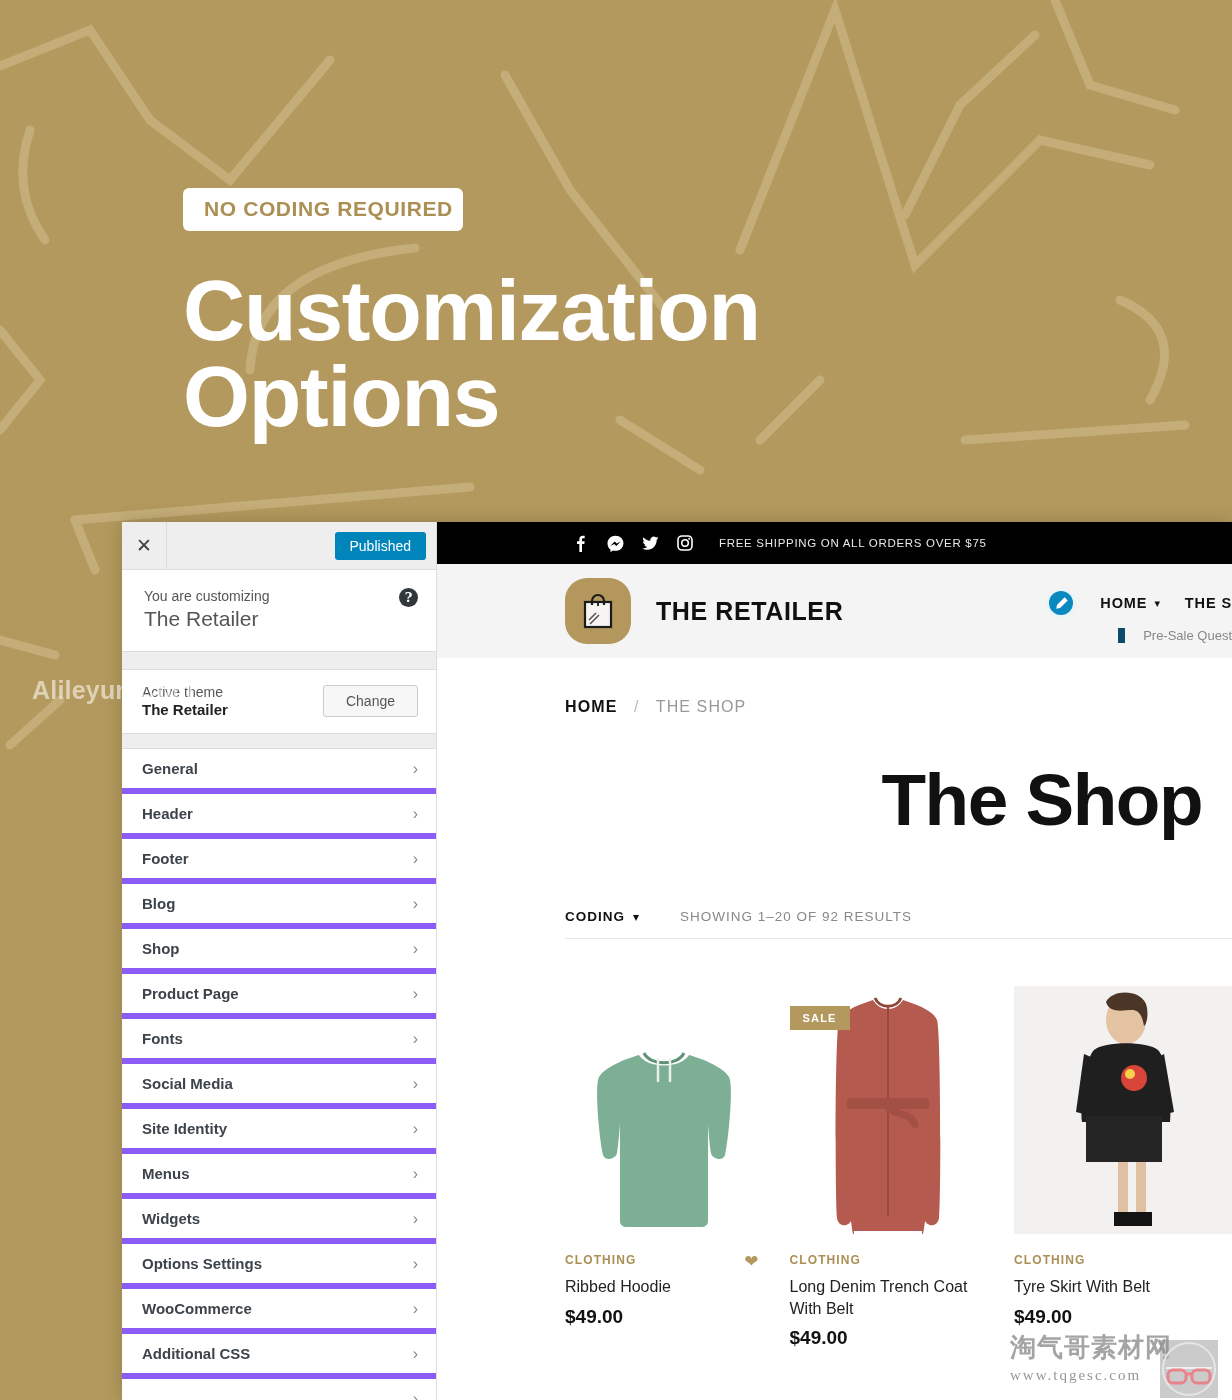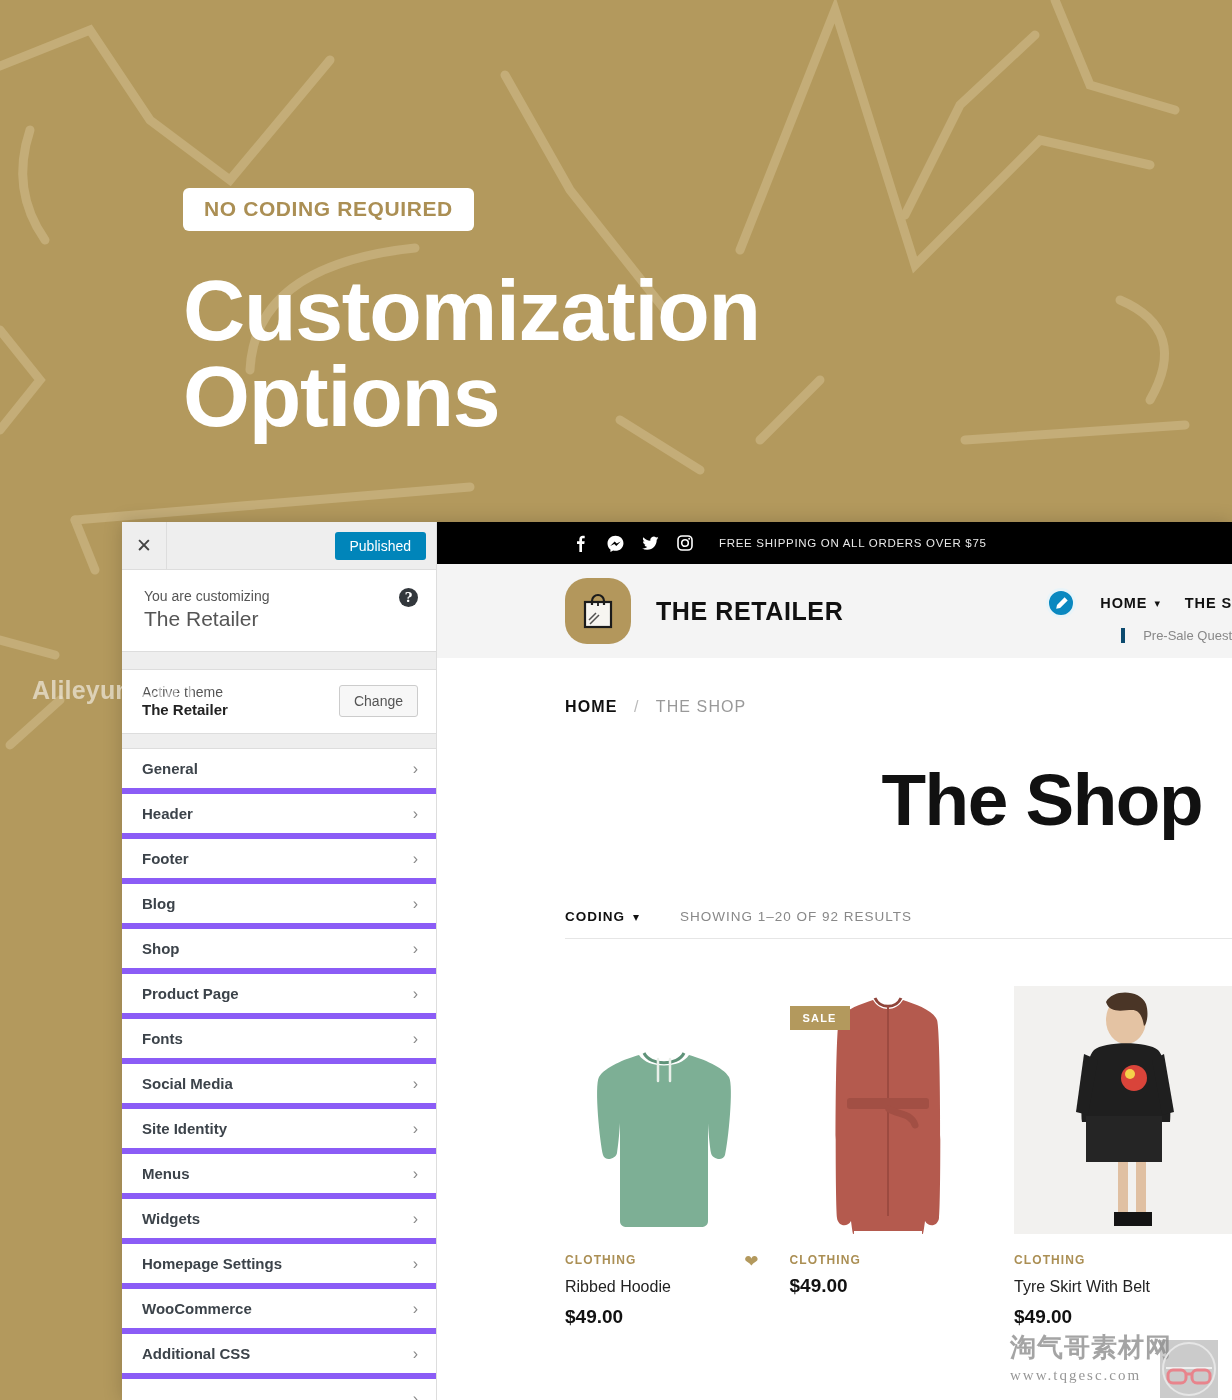--- a/index.html
+++ b/index.html
@@ -12,21 +12,21 @@
 
   
   #hero-bg { position:absolute; inset:0; background:#b3995d; overflow:hidden; }
   #hero-bg svg { position:absolute; top:0; left:0; width:1232px; height:760px; }
 
   
   #hero-content { position:absolute; left:183px; top:188px; width:900px; z-index:5; }
   #hero-badge {
     display:inline-block; background:#ffffff; color:#ab8f54;
     font-size:21px; font-weight:bold; letter-spacing:0.6px;
-    padding:9px 21px 10px 21px; border-radius:6px;
+    padding:9px 10px 10px 21px; border-radius:6px;
   }
   #hero-title {
     margin-top:36px; color:#ffffff; font-weight:bold;
     font-size:86px; line-height:1.0; letter-spacing:-1.2px;
   }
   #hero-title .l2 { display:block; margin-top:14px; }
 
   
   .wm { position:absolute; z-index:40; pointer-events:none; }
   #wm-left { left:32px; top:676px; font-size:25px; font-weight:bold;
@@ -63,21 +63,21 @@
              font-weight:bold; display:flex; align-items:center; justify-content:center;
              font-family:"DejaVu Serif", serif; }
 
   #cz-gap { height:18px; background:#eee; border-bottom:1px solid #ddd; }
 
   #cz-theme { padding:14px 18px 15px 20px; display:flex; align-items:center;
               background:#fff; border-bottom:1px solid #ddd;gap:32px; }
   #cz-theme .lbl { font-size:14px; color:#555; }
   #cz-theme .nm  { font-size:15px; color:#222; font-weight:bold; margin-top:1px; }
   #cz-change { margin-left:auto; background:#f7f7f7; border:1px solid #ccc;
-               color:#555; font-size:14px; padding:7px 14px; border-radius:3px; }
+               color:#555; font-size:14px; padding:7px 22px; border-radius:3px; }
 
   #cz-gap2 { height:15px; background:#eee; border-bottom:1px solid #ddd; }
 
   #cz-list { flex:1; overflow:hidden; background:#fff; }
   .cz-item { height:45px; padding:0 18px 0 20px; display:flex; align-items:center;
              border-bottom:6px solid #8b5cf6; background:#fff; }
   .cz-item .t { font-size:15px; color:#3c434a; font-weight:bold; }
   .cz-item .chev { margin-left:auto; color:#8a8a8a; font-size:16px; line-height:1; }
 
   
@@ -98,21 +98,21 @@
   #pv-brand { font-size:25px; font-weight:bold; letter-spacing:.6px;
               color:#111; margin-left:25px; }
   #pv-nav { position:absolute; right:0px; top:24px; display:flex; align-items:center; }
   #pv-edit { width:30px; height:30px; border-radius:50%; background:#0a88c0;
              display:flex; align-items:center; justify-content:center;
              border:3px solid #e9f4f9; }
   .nav-link { font-size:14.5px; font-weight:bold; letter-spacing:.9px; color:#111;
               margin-left:24px; display:flex; align-items:center; }
   .nav-link .cv { margin-left:7px; font-size:11px; font-weight:normal; }
   #pv-presale { position:absolute; right:0; top:64px; font-size:13px; color:#888;
-                border-left:4px solid #0c4a6e; padding-left:18px; }
+                border-left:7px solid #0c4a6e; padding-left:18px; }
 
   #pv-body { background:#fff; position:relative; height:742px; }
   #pv-crumb { padding:40px 0 0 128px; font-size:16px; letter-spacing:1.1px; }
   #pv-crumb .home { color:#111; font-weight:bold; }
   #pv-crumb .sep { color:#bbb; margin:0 11px; }
   #pv-crumb .cur { color:#999; }
 
   #pv-pagetitle { text-align:right; padding-right:30px; margin-top:42px;
                   font-size:73px; font-weight:bold; color:#111; letter-spacing:-1.5px; }
 
@@ -240,21 +240,21 @@
       </div>
       <div class="cz-item">
         <span class="t">Menus</span>
         <span class="chev">›</span>
       </div>
       <div class="cz-item">
         <span class="t">Widgets</span>
         <span class="chev">›</span>
       </div>
       <div class="cz-item">
-        <span class="t">Homepage Settings</span>
+        <span class="t">Options Settings</span>
         <span class="chev">›</span>
       </div>
       <div class="cz-item">
         <span class="t">WooCommerce</span>
         <span class="chev">›</span>
       </div>
       <div class="cz-item">
         <span class="t">Additional CSS</span>
         <span class="chev">›</span>
       </div>
@@ -364,20 +364,21 @@
             <svg width="130" height="248" viewBox="0 0 130 248">
               <path d="M50 14c-12 4-30 10-34 20-4 11-4 180-2 198 1 8 10 10 14 3 3 24 3 10 3 10h68s0 14 3-10c4 7 13 5 14-3 2-18 2-187-2-198-4-10-22-16-34-20-7 12-23 12-30 0z" fill="#b45a4e"></path>
               <path d="M52 12c5 11 21 11 26 0" fill="none" stroke="#8f443a" stroke-width="3"></path>
               <path d="M65 20v210" stroke="#9c4a40" stroke-width="2"></path>
               <rect x="24" y="112" width="82" height="11" rx="3" fill="#a24f44"></rect>
               <path d="M66 123c10 6 22 4 26 16" fill="none" stroke="#a24f44" stroke-width="7" stroke-linecap="round"></path>
             </svg>
           </div>
           <div class="meta">
             <div class="cat">CLOTHING</div>
+            <div class="nm">Long Denim Trench Coat With Belt</div>
             <div class="price">$49.00</div>
           </div>
         </div>
 
         <div class="card">
           <div class="imgbox model">
             <svg width="218" height="248" viewBox="0 0 218 248">
               <rect width="218" height="248" fill="#f2f1ef"></rect>
               <ellipse cx="112" cy="34" rx="20" ry="24" fill="#e4c3a3"></ellipse>
               <path d="M92 16c6-13 34-13 40 2 3 9 1 20-2 22-2-12-6-16-12-16-9 0-22 4-26-8z" fill="#4a3526"></path>

